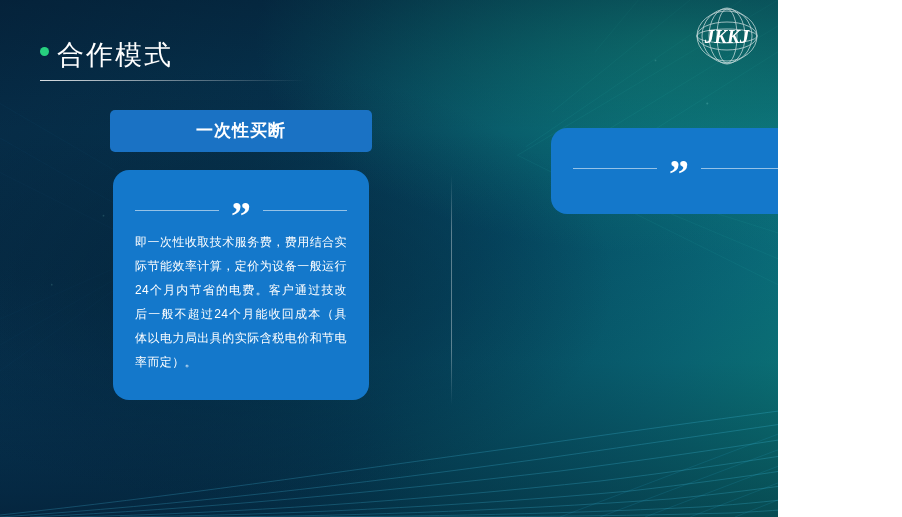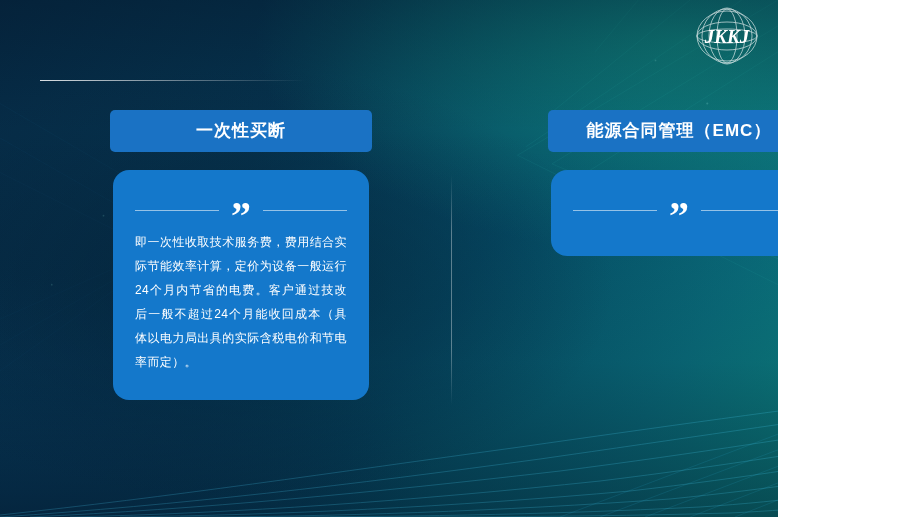--- a/index.html
+++ b/index.html
@@ -226,40 +226,43 @@
       <ellipse cx="37" cy="30" rx="30" ry="25"></ellipse>
       <ellipse cx="37" cy="30" rx="25" ry="27"></ellipse>
       <ellipse cx="37" cy="30" rx="18" ry="28"></ellipse>
       <ellipse cx="37" cy="30" rx="10" ry="27"></ellipse>
       <ellipse cx="37" cy="30" rx="30" ry="14"></ellipse>
       <ellipse cx="37" cy="30" rx="30" ry="7"></ellipse>
     </g>
     <text x="37" y="37" text-anchor="middle" font-family="Liberation Serif, serif" font-size="19" font-style="italic" font-weight="bold" fill="#ffffff">JKKJ</text>
   </svg>
 
+  <div class="title-wrap">
+    <span class="title-dot"></span>
+    <span class="title-text">合作模式</span>
+  </div>
   <div class="title-rule"></div>
 
   <div class="divider"></div>
 
   <div class="columns">
 
     <div class="col">
       <div class="col-head">一次性买断</div>
       <div class="card">
         <div class="quote-row">
           <span class="q-line"></span>
           <span class="q-mark">”</span>
           <span class="q-line"></span>
         </div>
         <div class="card-body">即一次性收取技术服务费，费用结合实际节能效率计算，定价为设备一般运行24个月内节省的电费。客户通过技改后一般不超过24个月能收回成本（具体以电力局出具的实际含税电价和节电率而定）。</div>
       </div>
     </div>
 
     <div class="col">
-      <div class="col-head wide">能源合同管理（EMC）</div>
       <div class="card right">
         <div class="quote-row">
           <span class="q-line"></span>
           <span class="q-mark">”</span>
           <span class="q-line"></span>
         </div>
       </div>
     </div>
 
   </div>

